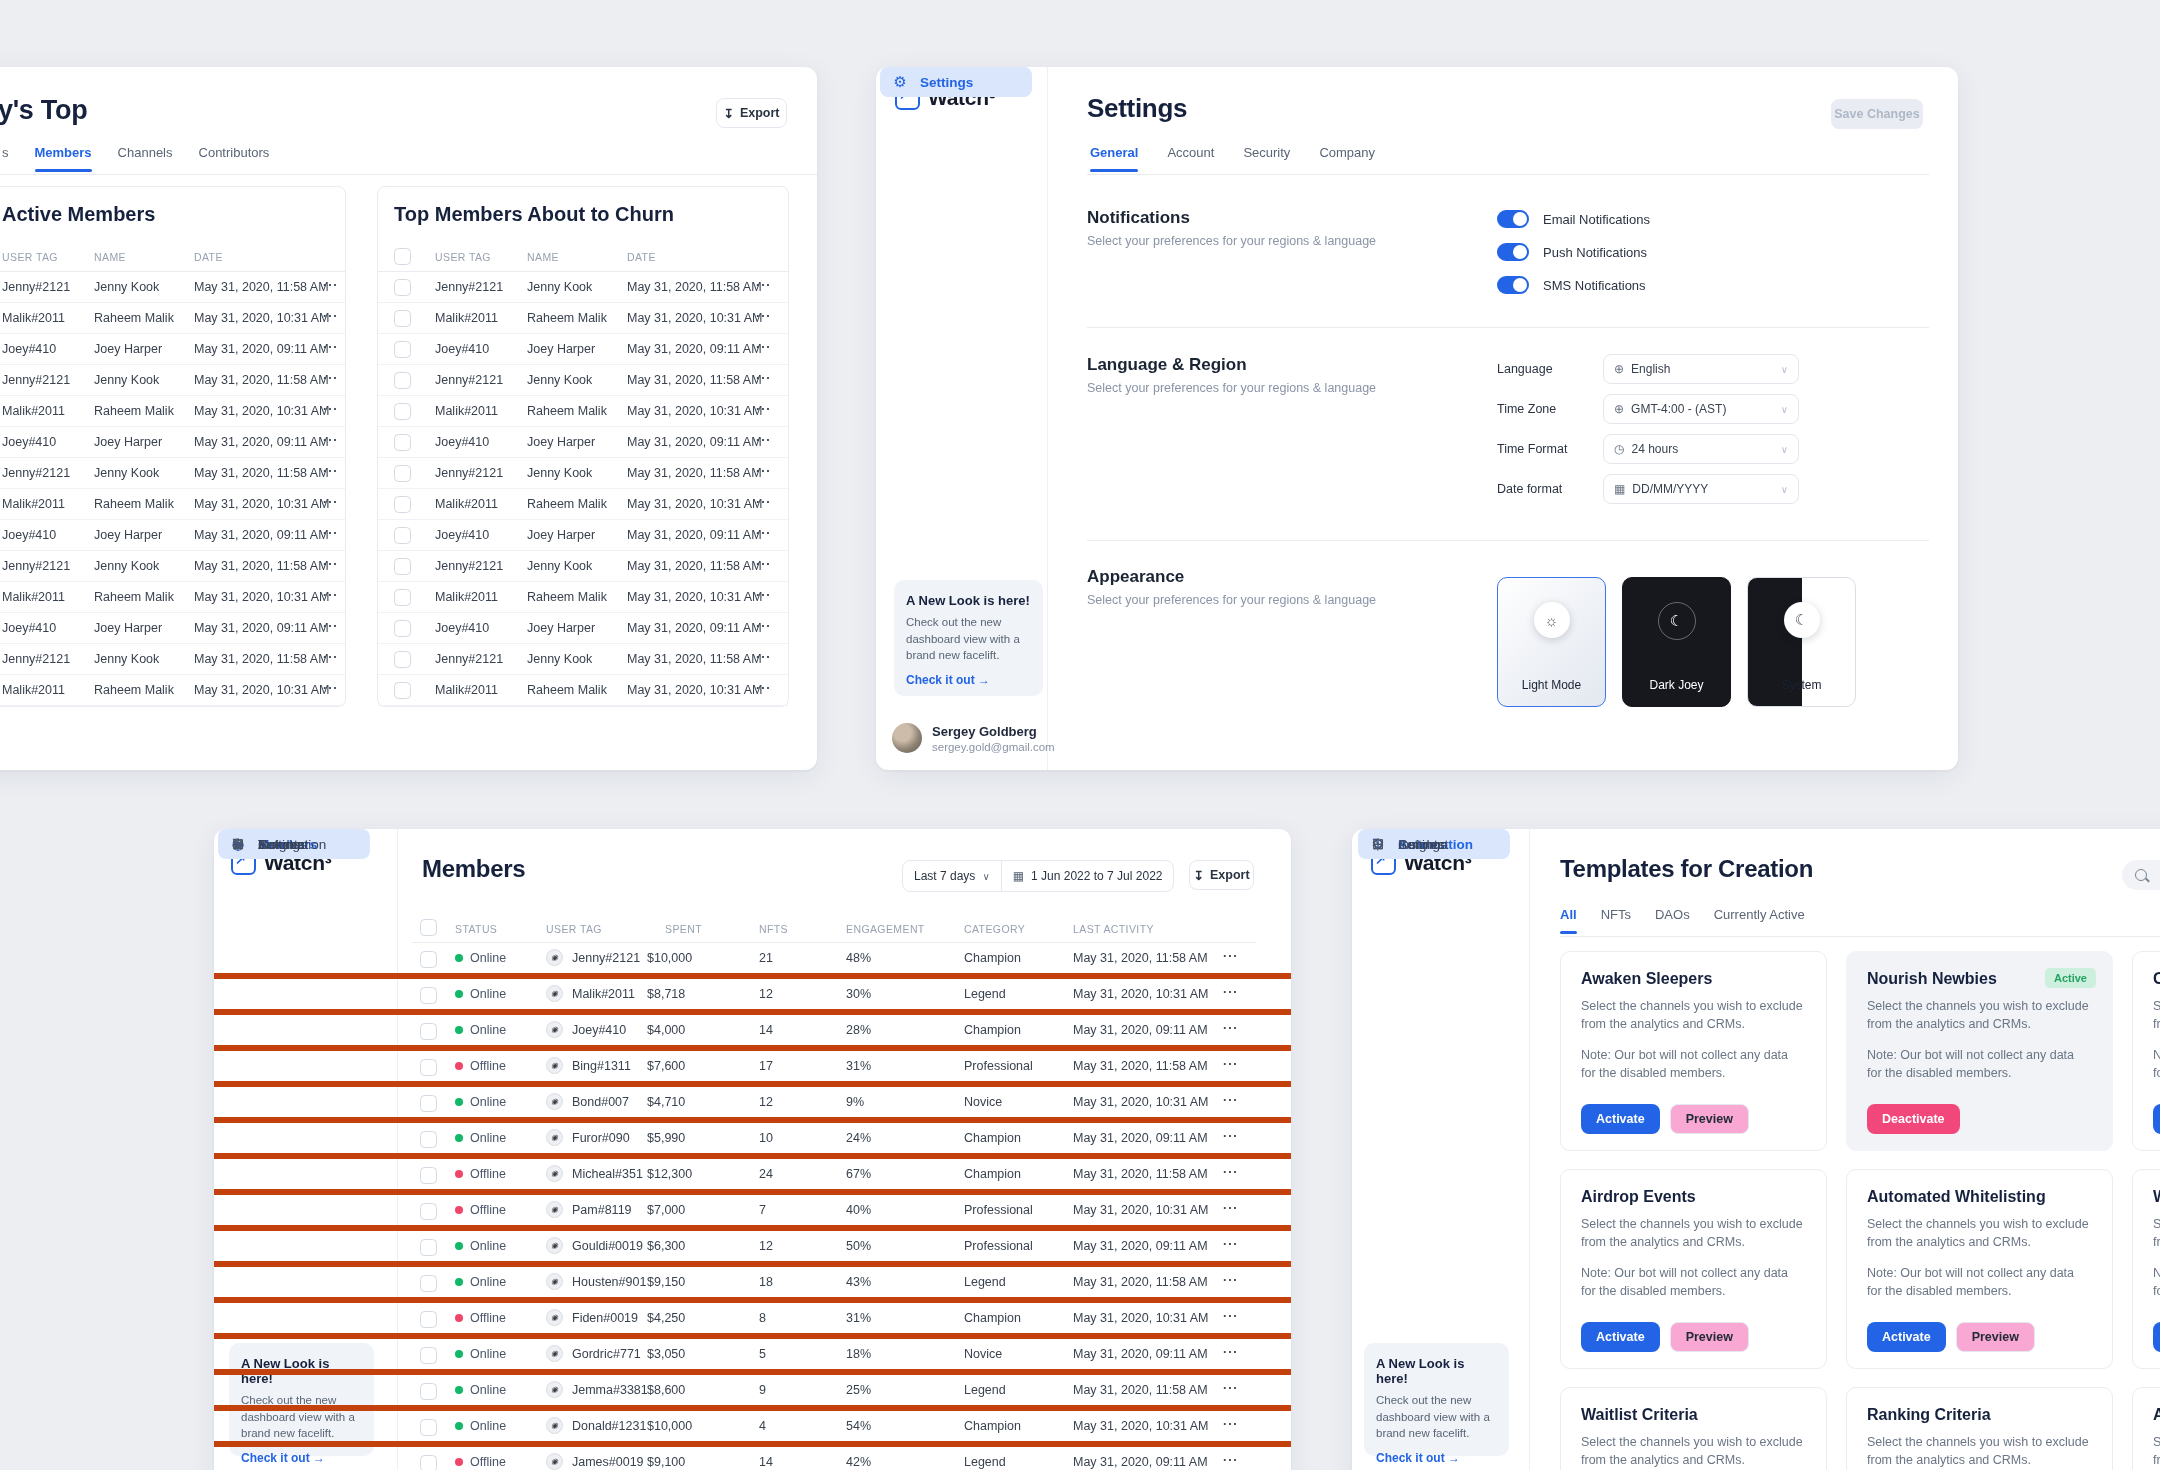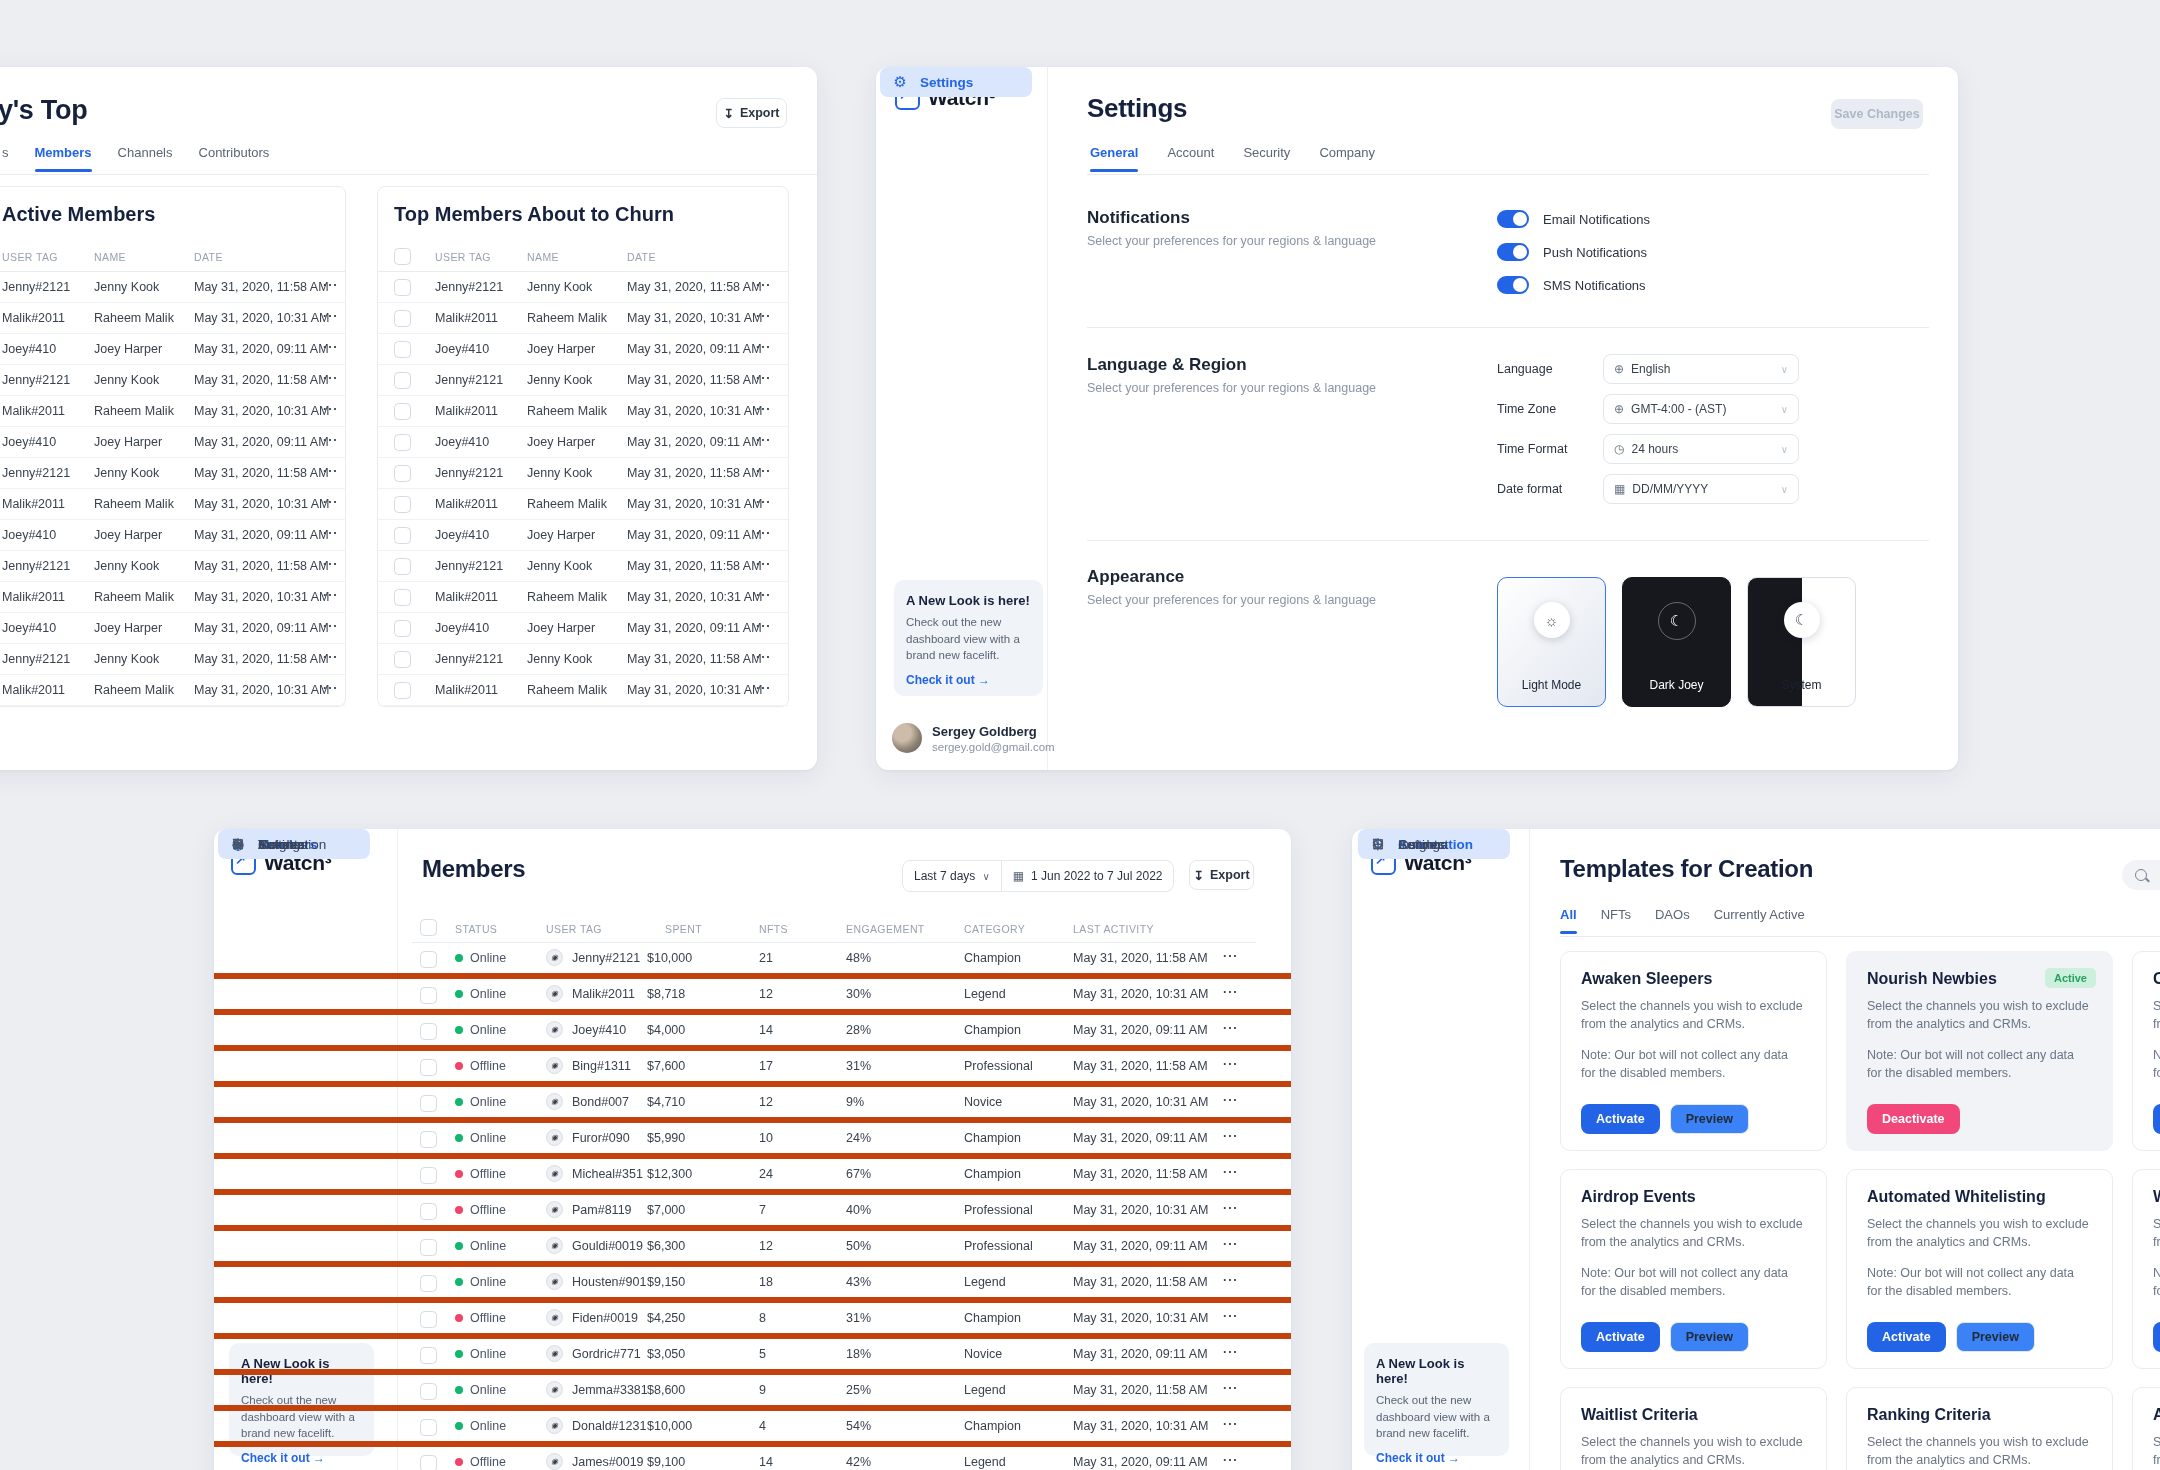--- a/index.html
+++ b/index.html
@@ -129,21 +129,21 @@
             grid-auto-rows:200px;column-gap:19px;row-gap:18px;}
   .tpl-card{position:relative;border:1px solid #E9ECF1;border-radius:10px;background:#fff;padding:18px 20px;box-sizing:border-box;}
   .tpl-card[data-style="active"]{background:#F1F3F7;border-color:#F1F3F7;}
   .tpl-title{font-size:16px;font-weight:700;color:#16213E;}
   .tpl-body{font-size:12.5px;line-height:1.45;color:#6A7585;margin:9px 0 0 0;}
   .tpl-actions{position:absolute;left:20px;bottom:16px;display:flex;gap:10px;}
   .btn{height:30px;padding:0 15px;border-radius:8px;font-size:12.5px;font-weight:700;border:none;cursor:pointer;
        font-family:"Liberation Sans",sans-serif;}
   .btn.primary{background:#2264E5;color:#fff;}
   .tpl-card[data-style="active"] .btn.primary{background:#F1477B;}
-  .btn.ghost{background:#3b82f6;border:1px solid #E3E7EE;color:#222B3A;}
+  .btn.ghost{background:#f9a8d4;border:1px solid #E3E7EE;color:#222B3A;}
   .badge{position:absolute;top:16px;right:16px;background:#CDEFDD;color:#27A263;font-size:11px;font-weight:600;
          padding:4px 9px;border-radius:5px;}
 </style>
 </head>
 <body>
 
 <div class="panel" id="panelA">
   <div class="abs h-title" style="left:418px;top:28px;font-size:27px;">y's Top</div>
   <button class="btn-outline" style="left:1136px;top:31px;width:71px;height:30px;">
     <i class="icon">↧</i>

